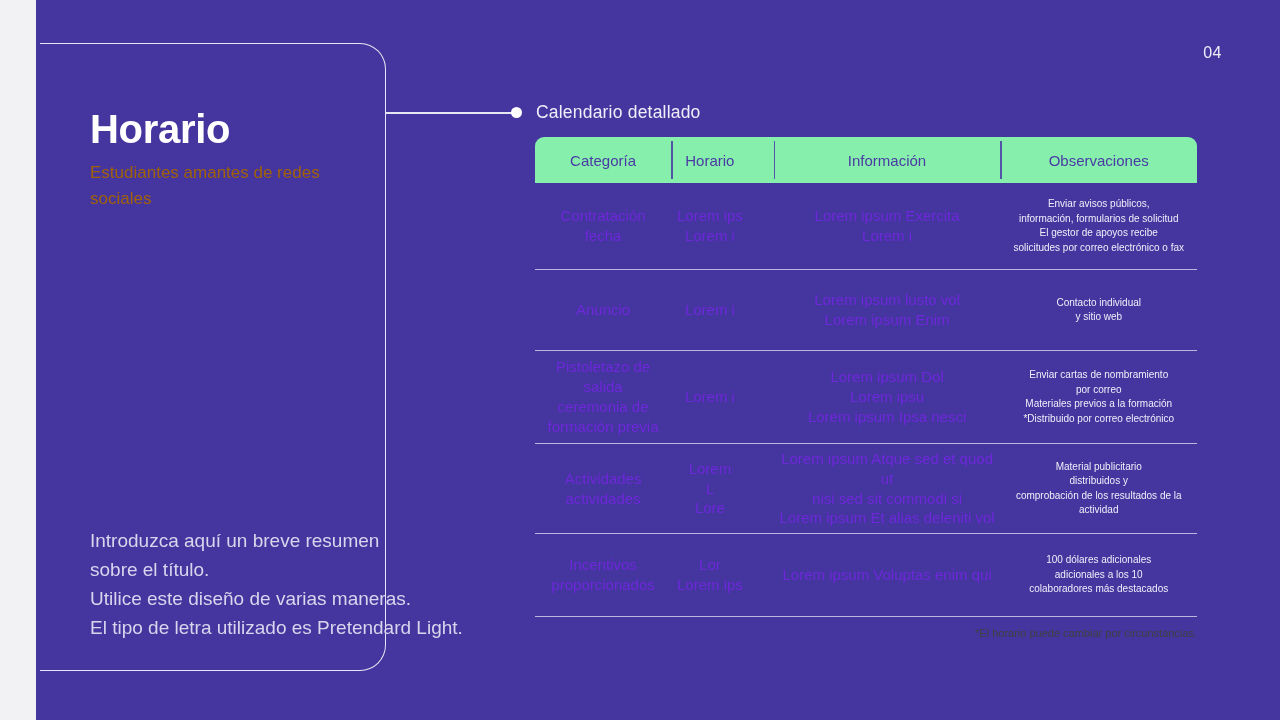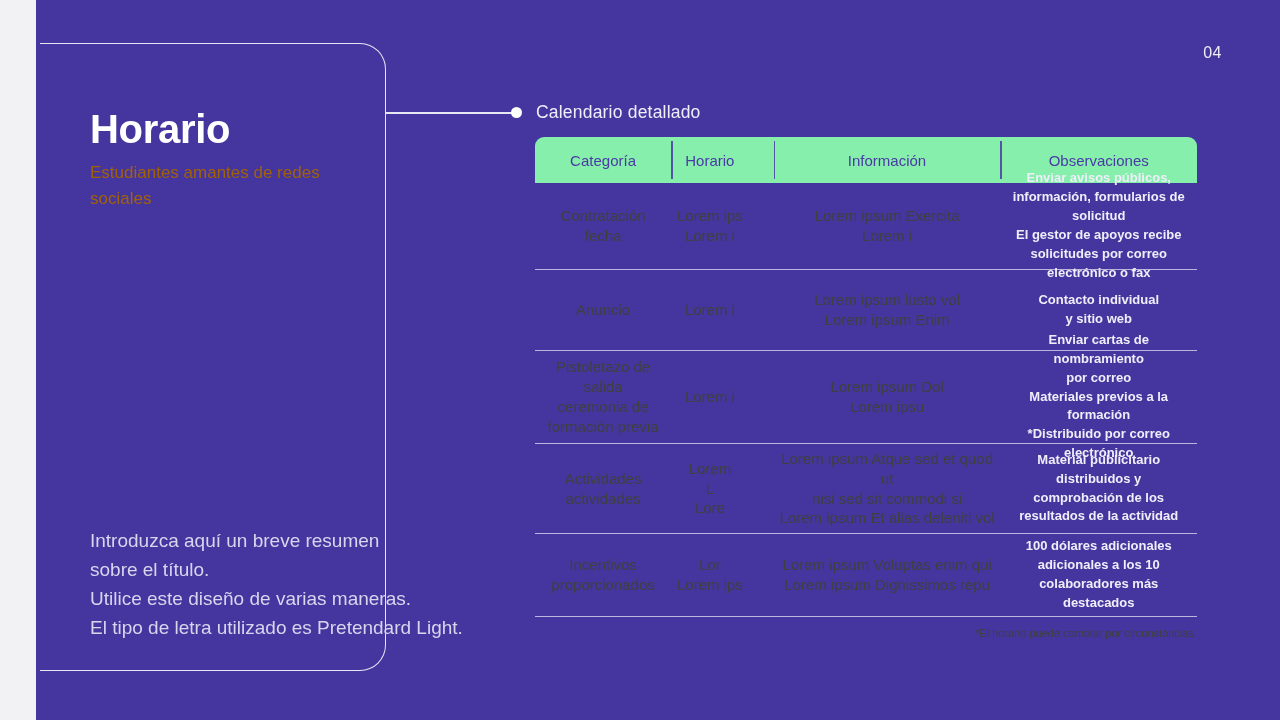--- a/index.html
+++ b/index.html
@@ -161,26 +161,26 @@
   .row {
     display: flex;
     align-items: center;
     border-bottom: 1.5px solid #bdb5dd;
     box-sizing: border-box;
   }
   .row:last-of-type { border-bottom: 1.5px solid #bdb5dd; }
   .cell {
     box-sizing: border-box;
     text-align: center;
-    color: #404040;
+    color: #6d28d9;
     font-weight: 300;
     padding: 4px 2px;
   }
   .cell.main { font-size: 15px; line-height: 1.32; }
-  .cell.obs { font-size: 13px; line-height: 1.45; color: #f0eefa; font-weight: bold; }
+  .cell.obs { font-size: 10px; line-height: 1.45; color: #f0eefa; }
 
   .r0 { height: 87px; }
   .r1 { height: 81px; }
   .r2 { height: 93px; }
   .r3 { height: 90px; }
   .r4 { height: 83px; justify-content: space-between; }
 
   .footnote {
     position: absolute;
     left: 535px;
@@ -263,20 +263,21 @@
     <div class="row r2">
       <div class="cell main col0">
           <div>Pistoletazo de salida</div>
           <div>ceremonia de</div>
           <div>formación previa</div>
         </div>
       <div class="cell main col1">Lorem i</div>
       <div class="cell main col2">
           <div>Lorem ipsum Dol</div>
           <div>Lorem ipsu</div>
+          <div>Lorem ipsum Ipsa nesci</div>
         </div>
       <div class="cell obs col3">
           <div>Enviar cartas de nombramiento</div>
           <div>por correo</div>
           <div>Materiales previos a la formación</div>
           <div>*Distribuido por correo electrónico</div>
         </div>
     </div>
 
     <div class="row r3">
@@ -305,21 +306,20 @@
       <div class="cell main col0">
           <div>Incentivos</div>
           <div>proporcionados</div>
         </div>
       <div class="cell main col1">
           <div>Lor</div>
           <div>Lorem ips</div>
         </div>
       <div class="cell main col2">
           <div>Lorem ipsum Voluptas enim qui</div>
-          <div>Lorem ipsum Dignissimos repu</div>
         </div>
       <div class="cell obs col3">
           <div>100 dólares adicionales</div>
           <div>adicionales a los 10</div>
           <div>colaboradores más destacados</div>
         </div>
     </div>
 
   </div>
 

